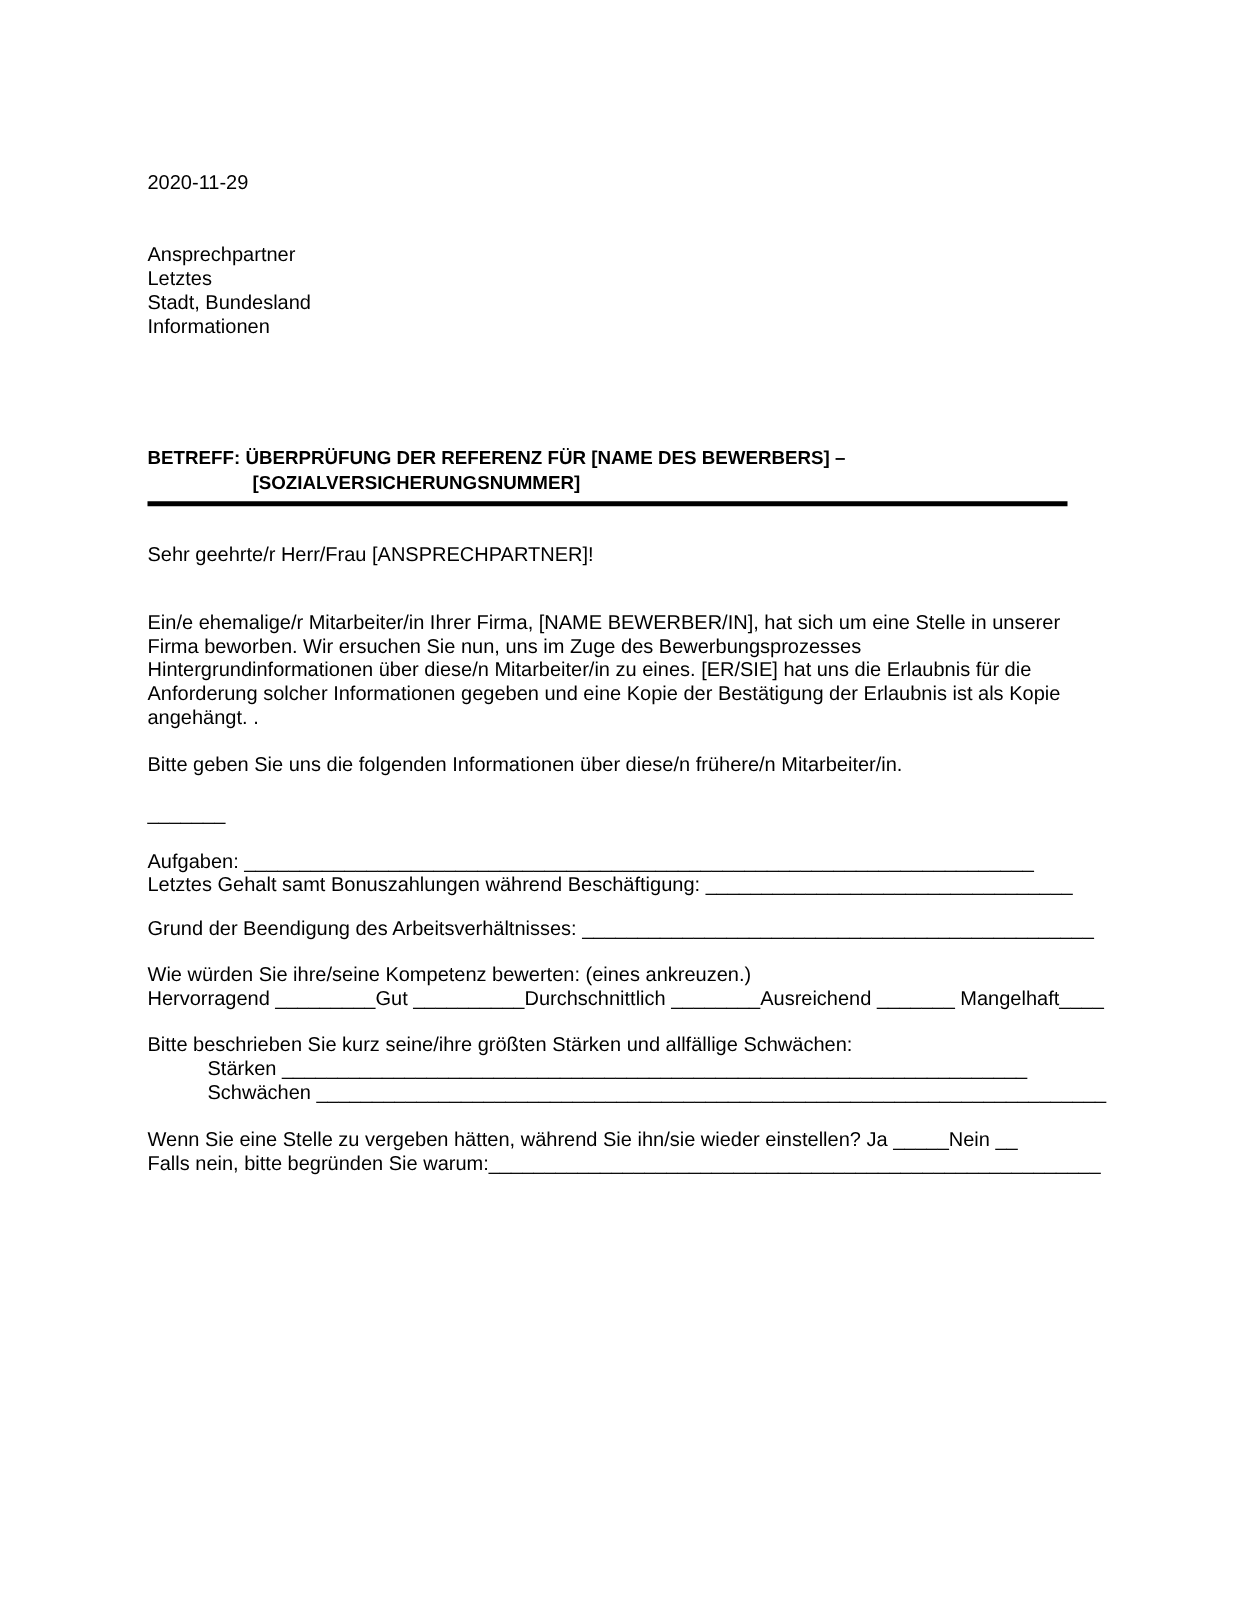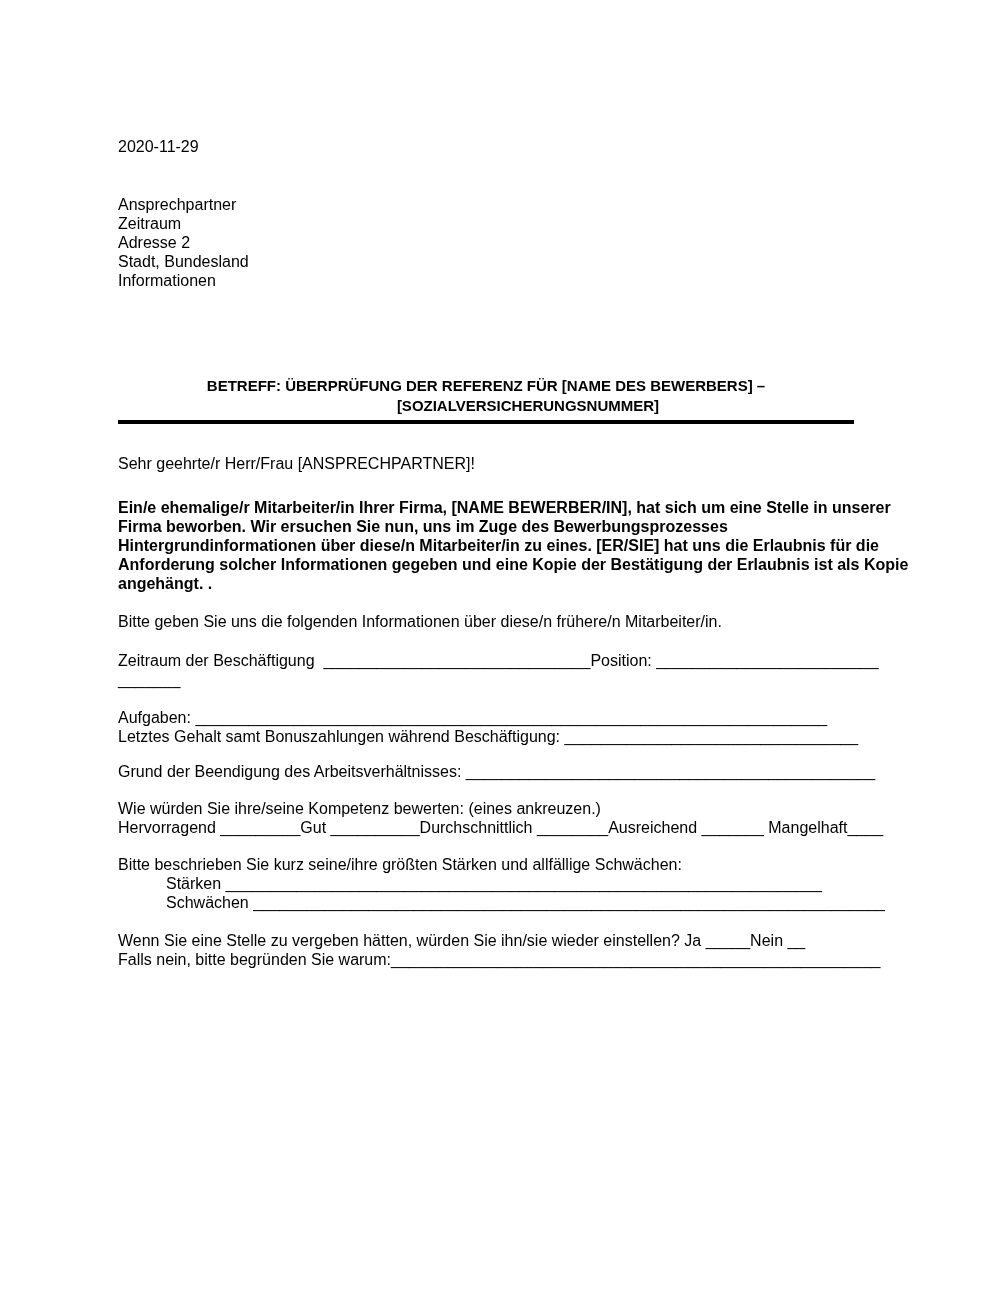--- a/index.html
+++ b/index.html
@@ -16,31 +16,30 @@
     line-height: 19px;
     overflow: hidden;
   }
   .line { white-space: pre; }
   .recipient-block { margin-top: 39px; }
   .subject-block {
     margin-top: 86px;
     font-weight: bold;
     font-size: 15px;
     line-height: 19.5px;
-    text-align: center;
   }
   .subject-line2 { padding-left: 84px; }
   .divider-rule {
     margin-top: 5px;
     border-top: 4px solid #000000;
     height: 0;
     width: 100%;
   }
   .salutation   { margin-top: 30px; }
-  .para-intro   { margin-top: 25px; font-weight: bold; }
+  .para-intro   { margin-top: 35px; }
   .request-line { margin-top: 19px; }
   .employment-block { margin-top: 20px; }
   .duties-line      { margin-top: 19px; }
   .salary-line      { }
   .termination-line { margin-top: 16px; }
   .rating-block     { margin-top: 18px; }
   .strengths-block  { margin-top: 18px; }
   .indent           { padding-left: 48px; }
   .rehire-block     { margin-top: 19px; }
   .footer {
@@ -53,22 +52,21 @@
 </style>
 </head>
 <body>
 
 <div class="page" style="background: rgb(255, 255, 255); color: rgb(0, 0, 0);">
 
   <div class="line">2020-11-29</div>
 
   <div class="recipient-block">
     <div class="line">Ansprechpartner</div>
-    <div class="line">Zeitraum</div>
-    <div class="line">Adresse 2</div>
+    <div class="line">Letztes</div>
     <div class="line">Stadt, Bundesland</div>
     <div class="line">Informationen</div>
   </div>
 
   <div class="subject-block">
     <div class="line">BETREFF: ÜBERPRÜFUNG DER REFERENZ FÜR [NAME DES BEWERBERS] –</div>
     <div class="line subject-line2">[SOZIALVERSICHERUNGSNUMMER]</div>
   </div>
 
   <div class="divider-rule" style="border-top-color: rgb(0, 0, 0);"></div>
@@ -79,21 +77,20 @@
     <div class="line">Ein/e ehemalige/r Mitarbeiter/in Ihrer Firma, [NAME BEWERBER/IN], hat sich um eine Stelle in unserer</div>
     <div class="line">Firma beworben. Wir ersuchen Sie nun, uns im Zuge des Bewerbungsprozesses</div>
     <div class="line">Hintergrundinformationen über diese/n Mitarbeiter/in zu eines. [ER/SIE] hat uns die Erlaubnis für die</div>
     <div class="line">Anforderung solcher Informationen gegeben und eine Kopie der Bestätigung der Erlaubnis ist als Kopie</div>
     <div class="line">angehängt. .</div>
   </div>
 
   <div class="request-line line">Bitte geben Sie uns die folgenden Informationen über diese/n frühere/n Mitarbeiter/in.</div>
 
   <div class="employment-block">
-    <div class="line">Zeitraum der Beschäftigung  ______________________________Position: _________________________</div>
     <div class="line">_______</div>
   </div>
 
   <div class="duties-line line">Aufgaben: _______________________________________________________________________</div>
 
   <div class="salary-line line">Letztes Gehalt samt Bonuszahlungen während Beschäftigung: _________________________________</div>
 
   <div class="termination-line line">Grund der Beendigung des Arbeitsverhältnisses: ______________________________________________</div>
 
   <div class="rating-block">
@@ -101,18 +98,18 @@
     <div class="line">Hervorragend _________Gut __________Durchschnittlich ________Ausreichend _______ Mangelhaft____</div>
   </div>
 
   <div class="strengths-block">
     <div class="line">Bitte beschrieben Sie kurz seine/ihre größten Stärken und allfällige Schwächen:</div>
     <div class="line indent">Stärken ___________________________________________________________________</div>
     <div class="line indent">Schwächen _______________________________________________________________________</div>
   </div>
 
   <div class="rehire-block">
-    <div class="line">Wenn Sie eine Stelle zu vergeben hätten, würden Sie ihn/sie wieder einstellen? Ja _____Nein __</div>
+    <div class="line">Wenn Sie eine Stelle zu vergeben hätten, während Sie ihn/sie wieder einstellen? Ja _____Nein __</div>
     <div class="line">Falls nein, bitte begründen Sie warum:_______________________________________________________</div>
   </div>
 
 
 </div>
 
 </body></html>

